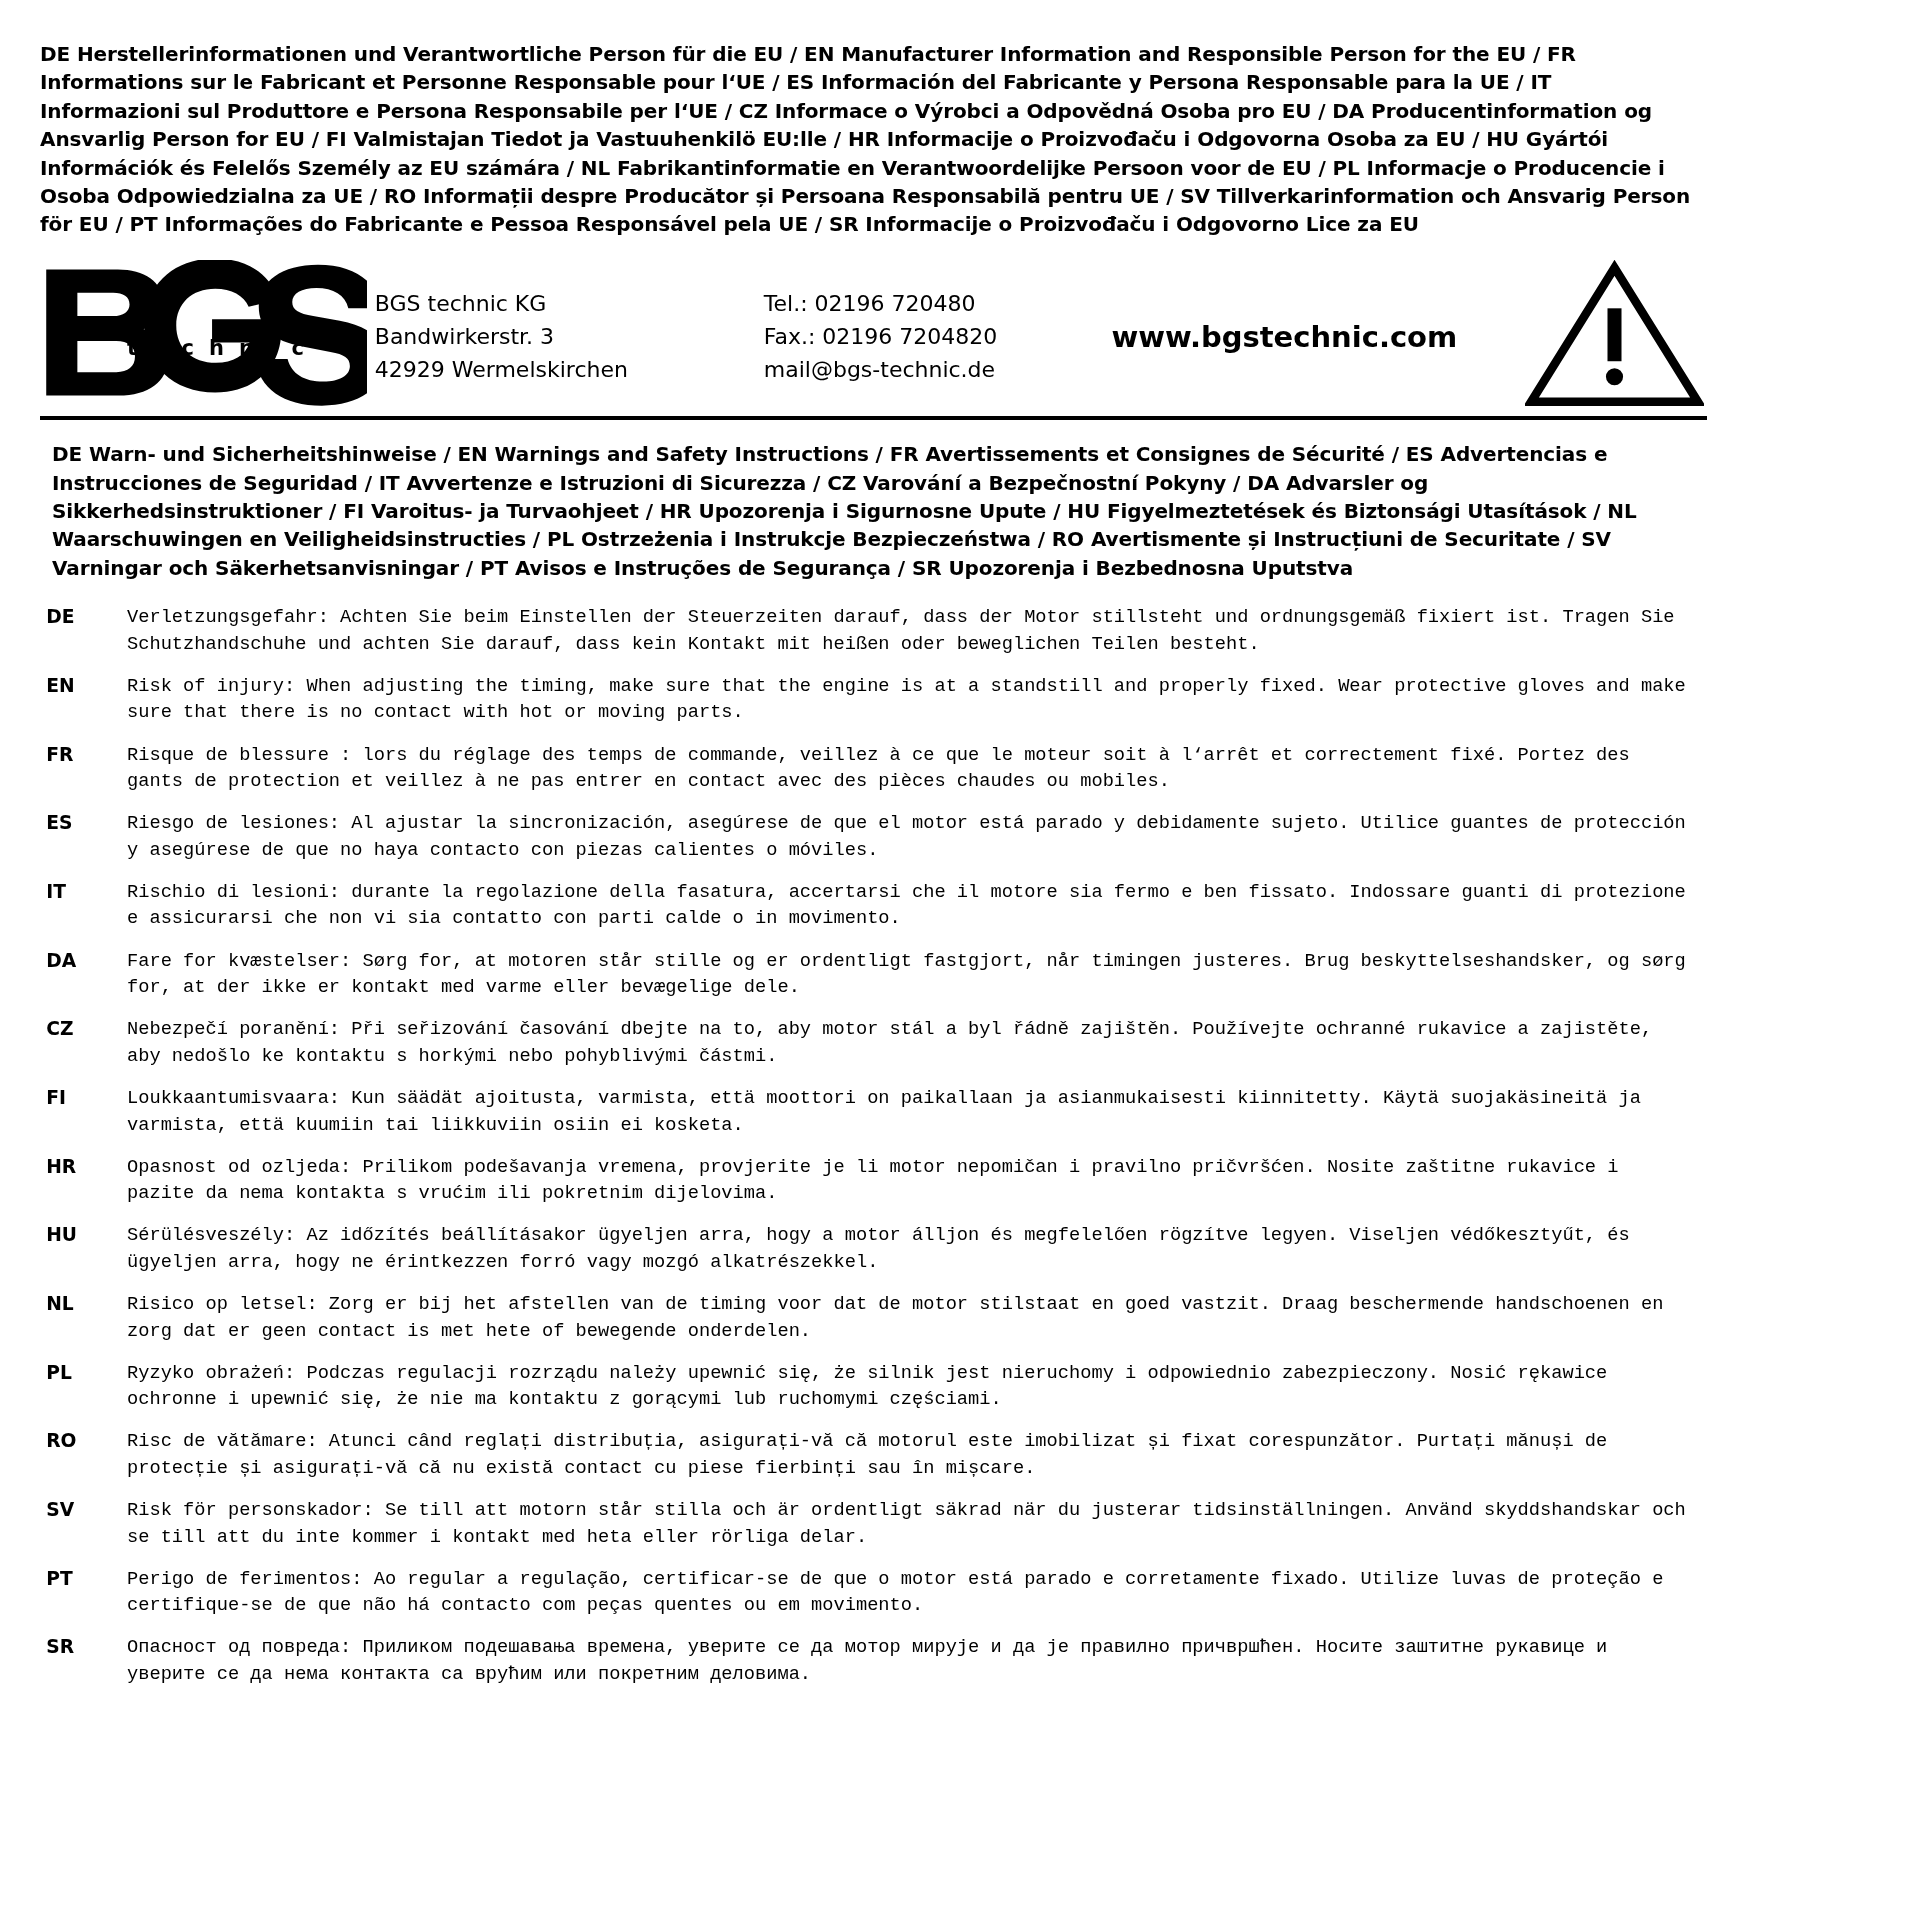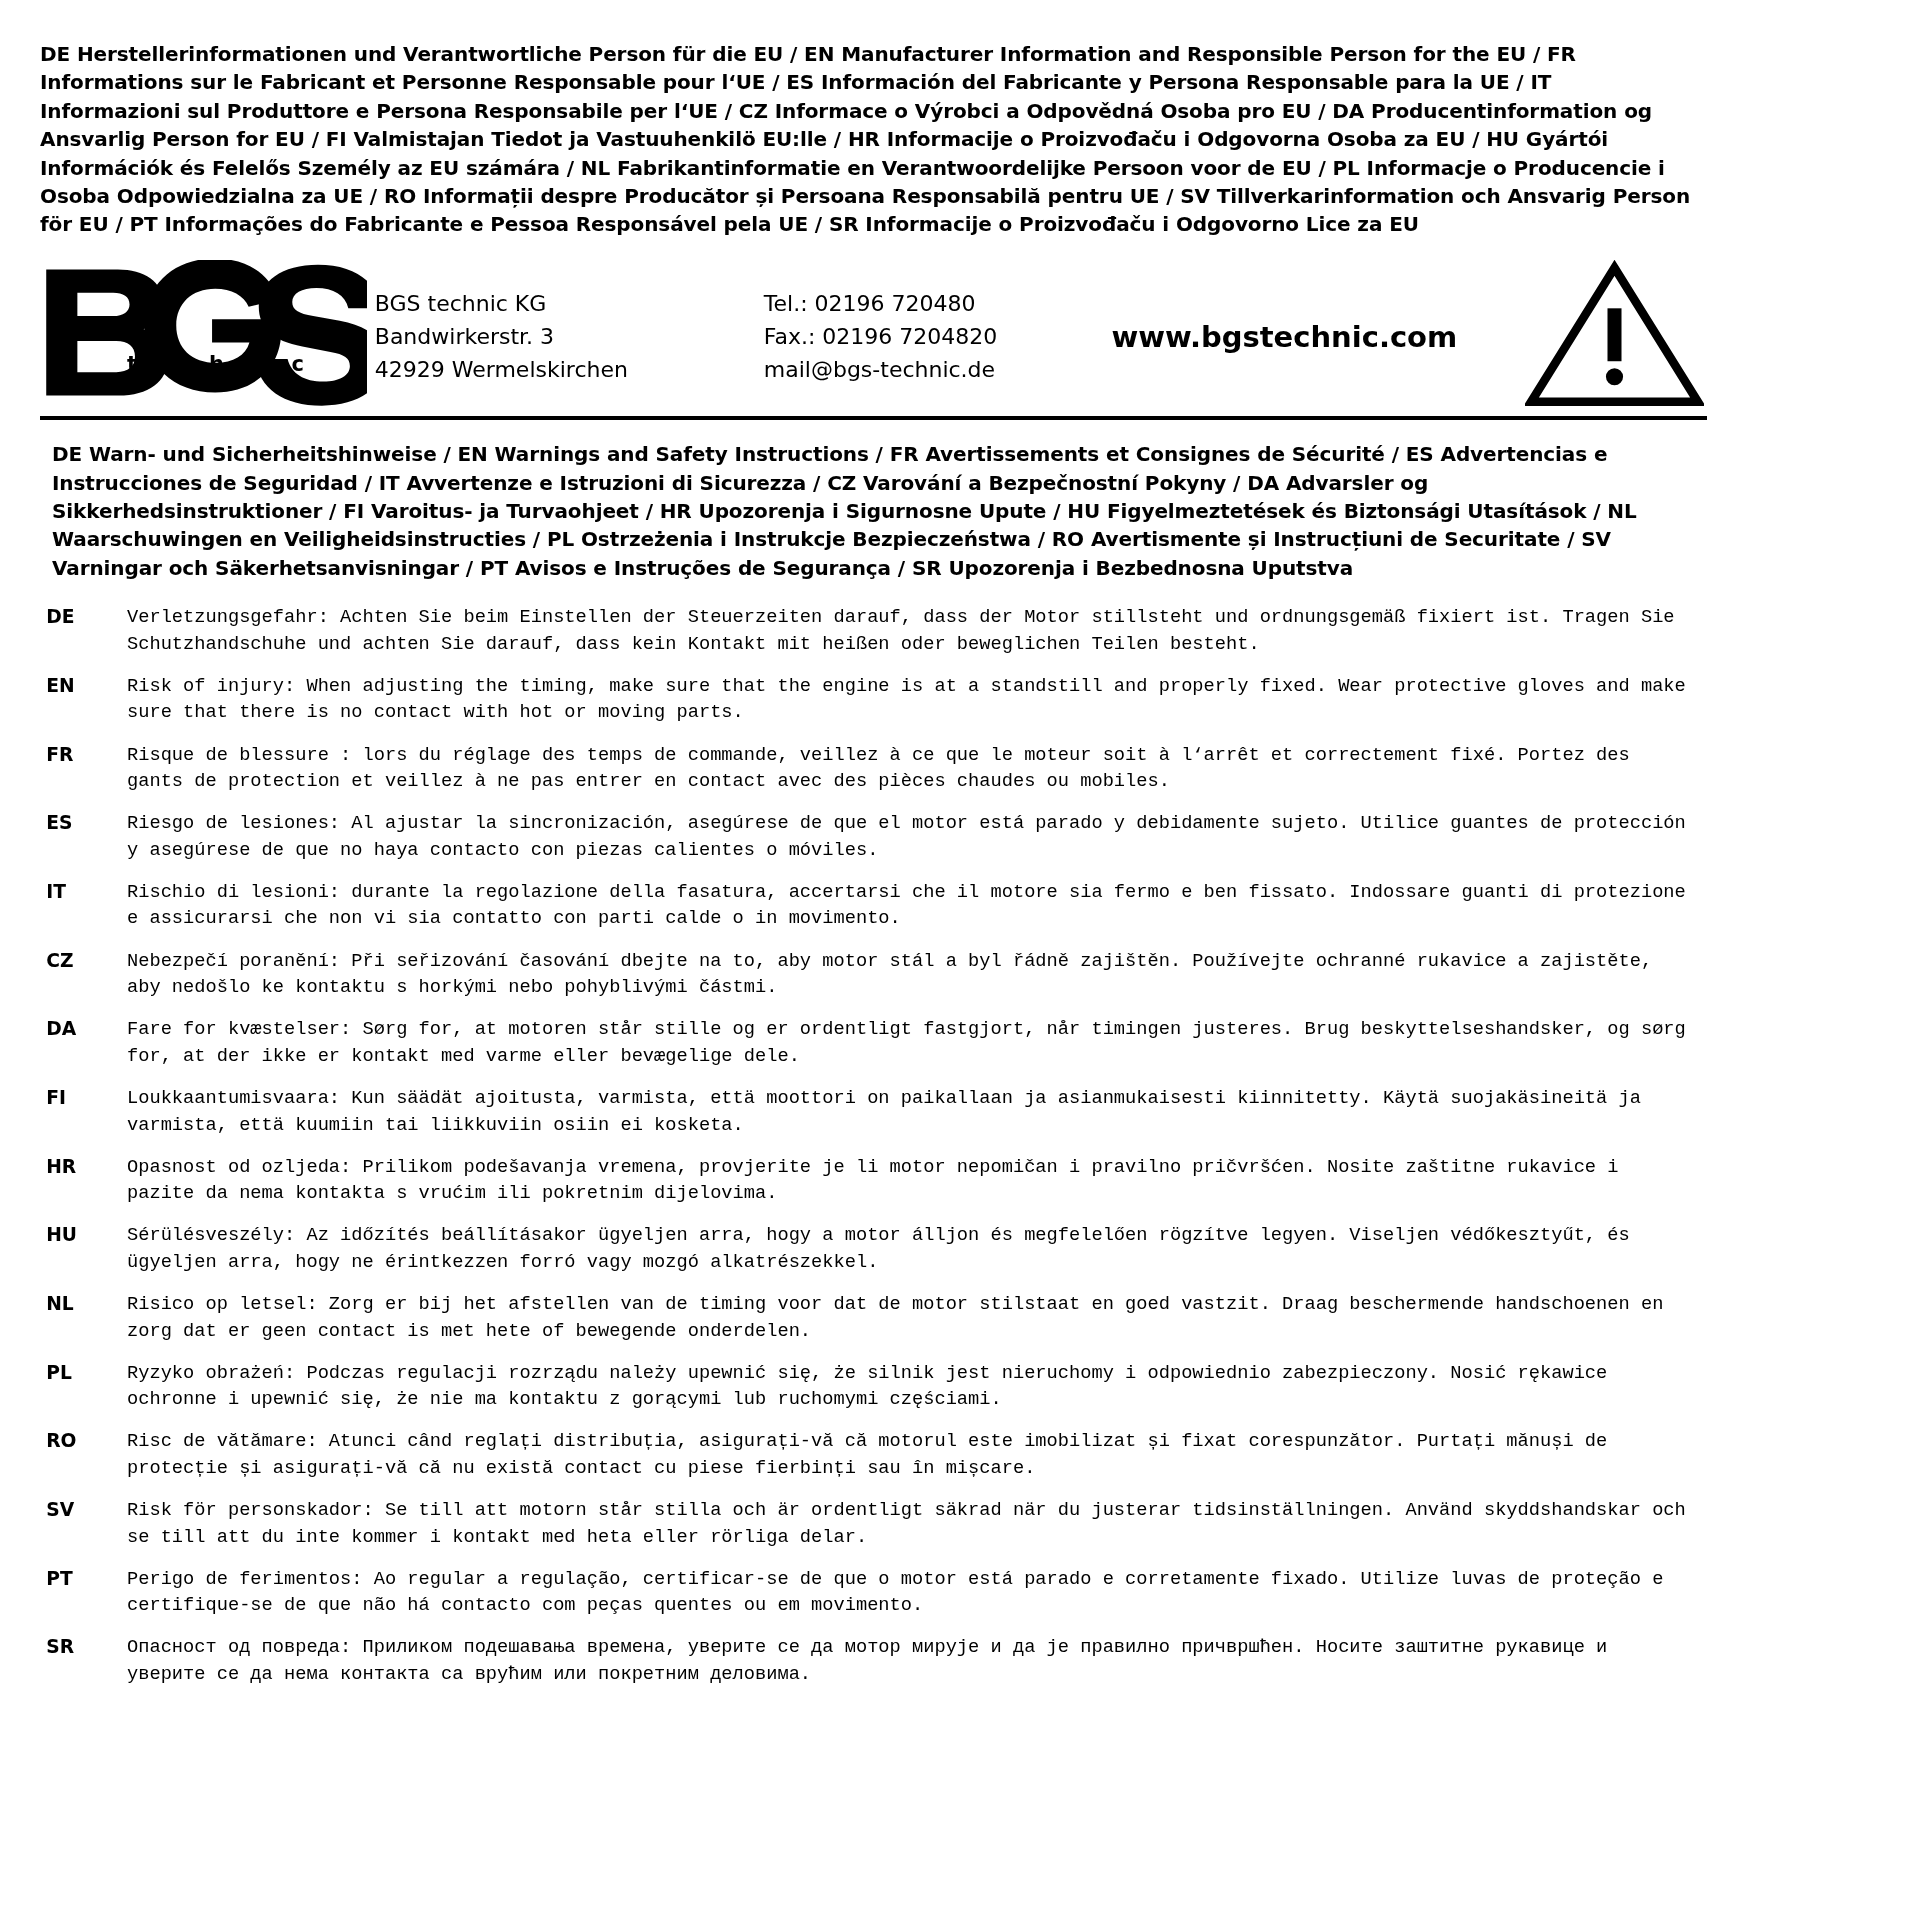--- a/index.html
+++ b/index.html
@@ -131,21 +131,21 @@
           <path d="M8 12 h92 c34 0 58 16 58 42 c0 17 -10 29 -25 35 c19 5 31 19 31 38 c0 29 -25 47 -63 47 H8 Z
                    M48 42 v30 h46 c13 0 21 -6 21 -15 c0 -10 -8 -15 -21 -15 Z
                    M48 104 v40 h50 c15 0 24 -7 24 -20 c0 -13 -9 -20 -24 -20 Z"></path>
 
           <path d="M268 60 c-6 -14 -22 -23 -43 -23 c-30 0 -50 19 -50 47 c0 29 20 48 51 48 c22 0 38 -9 43 -26 h-48 v-30 h89 v14 c0 48 -34 80 -85 80 c-54 0 -91 -35 -91 -86 c0 -51 37 -86 90 -86 c42 0 72 20 82 53 Z"></path>
 
           <path d="M396 62 c-4 -17 -19 -26 -41 -26 c-19 0 -31 7 -31 18 c0 10 8 15 27 18 l34 6 c38 7 57 24 57 52 c0 34 -32 57 -80 57 c-50 0 -80 -22 -86 -60 h42 c5 19 21 29 46 29 c21 0 34 -8 34 -20 c0 -10 -7 -15 -25 -18 l-36 -7 c-38 -7 -56 -24 -56 -51 c0 -33 30 -54 76 -54 c46 0 76 21 81 56 Z"></path>
         </g>
       </svg>
       <div style="position:absolute; left:185px; top:4.7px; font-size:23px; font-weight:bold;">®</div>
-      <div style="position:absolute; left:87px; top:92px; font-size:21px; font-weight:bold; letter-spacing:3.9px;">t e c h n i c</div>
+      <div style="position:absolute; left:87px; top:76px; font-size:21px; font-weight:bold; letter-spacing:3.9px;">t e c h n i c</div>
     </div>
 
     <div class="address-block">
       <div>BGS technic KG</div>
       <div>Bandwirkerstr. 3</div>
       <div>42929 Wermelskirchen</div>
     </div>
 
     <div class="contact-block">
       <div>Tel.: 02196 720480</div>
@@ -182,28 +182,28 @@
     </div>
     <div class="warn-row">
       <div class="warn-code">ES</div>
       <div class="warn-text">Riesgo de lesiones: Al ajustar la sincronización, asegúrese de que el motor está parado y debidamente sujeto. Utilice guantes de protección y asegúrese de que no haya contacto con piezas calientes o móviles.</div>
     </div>
     <div class="warn-row">
       <div class="warn-code">IT</div>
       <div class="warn-text">Rischio di lesioni: durante la regolazione della fasatura, accertarsi che il motore sia fermo e ben fissato. Indossare guanti di protezione e assicurarsi che non vi sia contatto con parti calde o in movimento.</div>
     </div>
     <div class="warn-row">
+      <div class="warn-code">DA</div>
+      <div class="warn-text">Fare for kvæstelser: Sørg for, at motoren står stille og er ordentligt fastgjort, når timingen justeres. Brug beskyttelseshandsker, og sørg for, at der ikke er kontakt med varme eller bevægelige dele.</div>
+    </div>
+    <div class="warn-row">
       <div class="warn-code">CZ</div>
       <div class="warn-text">Nebezpečí poranění: Při seřizování časování dbejte na to, aby motor stál a byl řádně zajištěn. Používejte ochranné rukavice a zajistěte, aby nedošlo ke kontaktu s horkými nebo pohyblivými částmi.</div>
     </div>
     <div class="warn-row">
-      <div class="warn-code">DA</div>
-      <div class="warn-text">Fare for kvæstelser: Sørg for, at motoren står stille og er ordentligt fastgjort, når timingen justeres. Brug beskyttelseshandsker, og sørg for, at der ikke er kontakt med varme eller bevægelige dele.</div>
-    </div>
-    <div class="warn-row">
       <div class="warn-code">FI</div>
       <div class="warn-text">Loukkaantumisvaara: Kun säädät ajoitusta, varmista, että moottori on paikallaan ja asianmukaisesti kiinnitetty. Käytä suojakäsineitä ja varmista, että kuumiin tai liikkuviin osiin ei kosketa.</div>
     </div>
     <div class="warn-row">
       <div class="warn-code">HR</div>
       <div class="warn-text">Opasnost od ozljeda: Prilikom podešavanja vremena, provjerite je li motor nepomičan i pravilno pričvršćen. Nosite zaštitne rukavice i pazite da nema kontakta s vrućim ili pokretnim dijelovima.</div>
     </div>
     <div class="warn-row">
       <div class="warn-code">HU</div>
       <div class="warn-text">Sérülésveszély: Az időzítés beállításakor ügyeljen arra, hogy a motor álljon és megfelelően rögzítve legyen. Viseljen védőkesztyűt, és ügyeljen arra, hogy ne érintkezzen forró vagy mozgó alkatrészekkel.</div>

